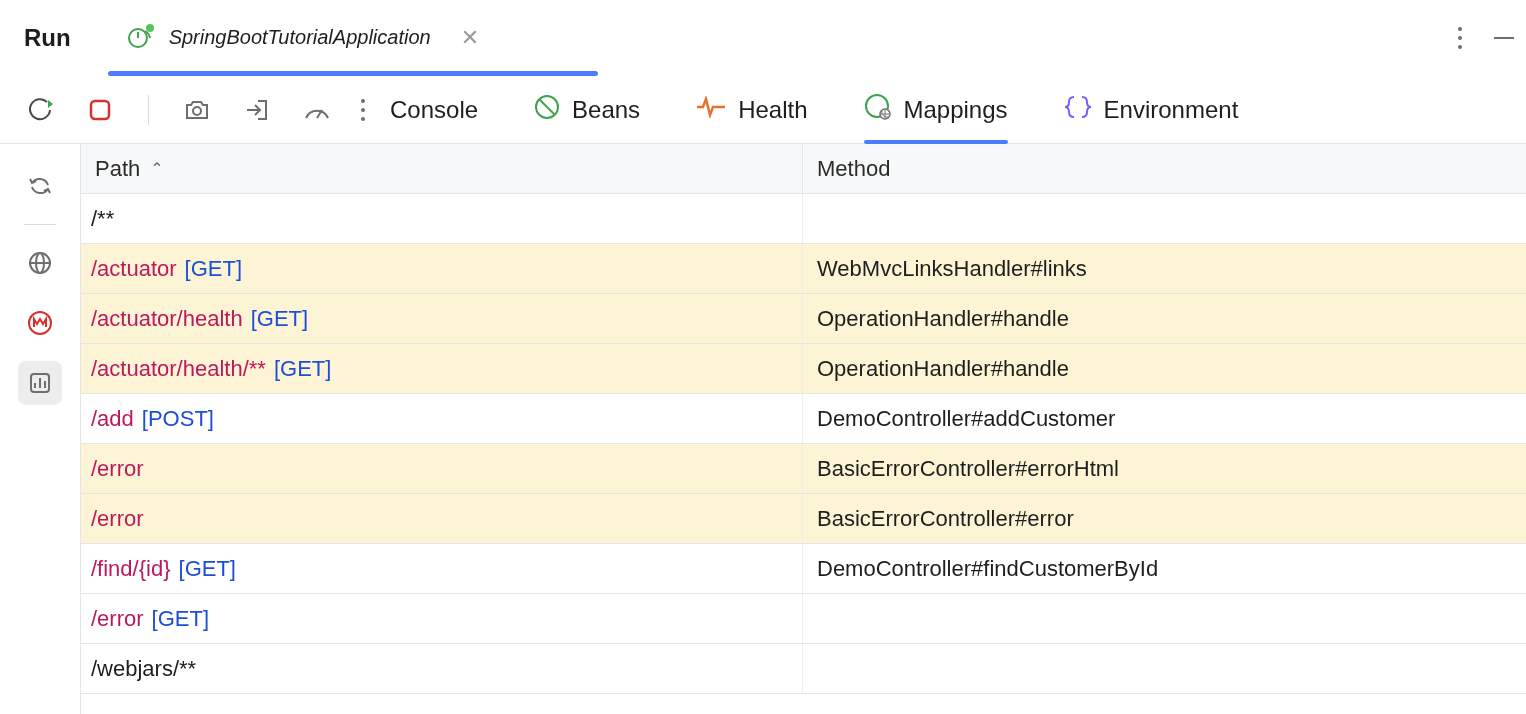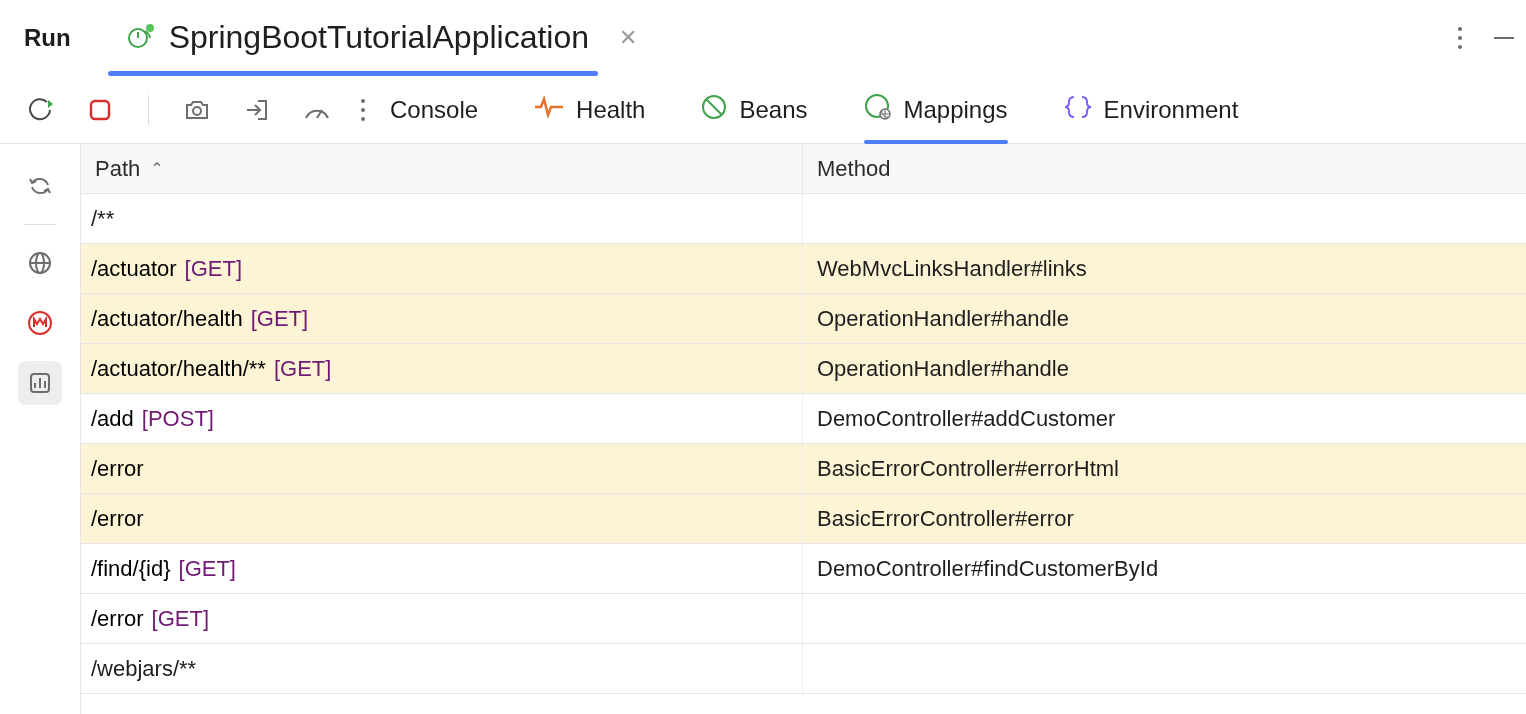--- a/index.html
+++ b/index.html
@@ -26,21 +26,21 @@
     margin-right: 56px;
   }
   .run-config {
     display: flex;
     align-items: center;
     height: 76px;
     position: relative;
     padding-bottom: 1px;
   }
   .run-config .cfg-icon { margin-right: 12px; display:flex; align-items:center;}
-  .run-config .cfg-name { font-size: 32px; }
+  .run-config .cfg-name { font-size: 20px; font-style: italic; }
   .run-config .close {
     margin-left: 30px;
     color: #9a9a9a;
     font-size: 22px;
     line-height: 1;
   }
   .run-underline{
     position:absolute; left:108px; bottom:0;
     width:490px; height:5px; background:#4d7cff; border-radius:3px;
   }
@@ -119,22 +119,22 @@
   .sort-caret{color:#6e6e6e; font-size:16px;}
 
   .tbody{display:flex;flex-direction:column;}
   .trow{
     display:flex; height:50px; font-size:22px;
     border-bottom:1px solid #e5e5e5;
   }
   .trow.hl{background:#fdf4d5;}
   .cpath{flex:0 0 722px;border-right:1px solid #eee; padding-left:10px; display:flex;align-items:center; gap:8px;}
   .cmethod{flex:1; padding-left:14px; display:flex;align-items:center;}
-  .path-link{color:#000000;}
-  .http{color:#701a75;}
+  .path-link{color:#be185d;}
+  .http{color:#1d4ed8;}
 </style>
 </head>
 <body>
 
 <div class="titlebar">
   <span class="run-label">Run</span>
   <div class="run-config">
     <span class="cfg-icon">
       <svg width="30" height="30" viewBox="0 0 30 30">
         <circle cx="11" cy="15" r="9" fill="none" stroke="#3fa34d" stroke-width="2"></circle>
@@ -194,34 +194,34 @@
       <span></span>
     </div>
 </div>
 
 <div class="subtabs">
   <div class="subtab">
     <span>Console</span>
   </div>
   <div class="subtab">
     <span>
+      <svg width="26" height="26" viewBox="0 0 26 26">
+          <circle cx="13" cy="13" r="11" fill="none" stroke="#3fa34d" stroke-width="2"></circle>
+          <line x1="5" y1="5" x2="21" y2="21" stroke="#3fa34d" stroke-width="2"></line>
+        </svg>
+    </span>
+    <span>Beans</span>
+  </div>
+  <div class="subtab">
+    <span>
       <svg width="30" height="22" viewBox="0 0 30 22">
           <path d="M1 11 h6 l3 -8 4 16 3 -8 h12" fill="none" stroke="#e6722e" stroke-width="2.5"></path>
         </svg>
     </span>
     <span>Health</span>
-  </div>
-  <div class="subtab">
-    <span>
-      <svg width="26" height="26" viewBox="0 0 26 26">
-          <circle cx="13" cy="13" r="11" fill="none" stroke="#3fa34d" stroke-width="2"></circle>
-          <line x1="5" y1="5" x2="21" y2="21" stroke="#3fa34d" stroke-width="2"></line>
-        </svg>
-    </span>
-    <span>Beans</span>
   </div>
   <div class="subtab active">
     <span>
       <svg width="28" height="28" viewBox="0 0 28 28">
           <circle cx="13" cy="13" r="11" fill="none" stroke="#3fa34d" stroke-width="2"></circle>
           <circle cx="21" cy="21" r="5" fill="#fff" stroke="#6e6e6e" stroke-width="1.5"></circle>
           <path d="M17 21 h8 M21 17 v8 M18 18 a5 5 0 0 0 6 6" stroke="#6e6e6e" stroke-width="1" fill="none"></path>
         </svg>
     </span>
     <span>Mappings</span>

